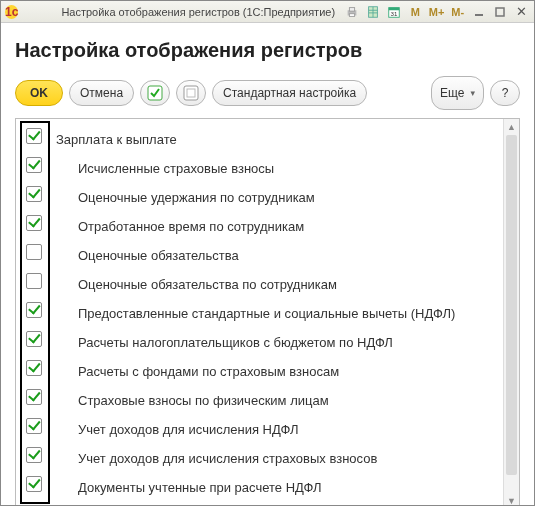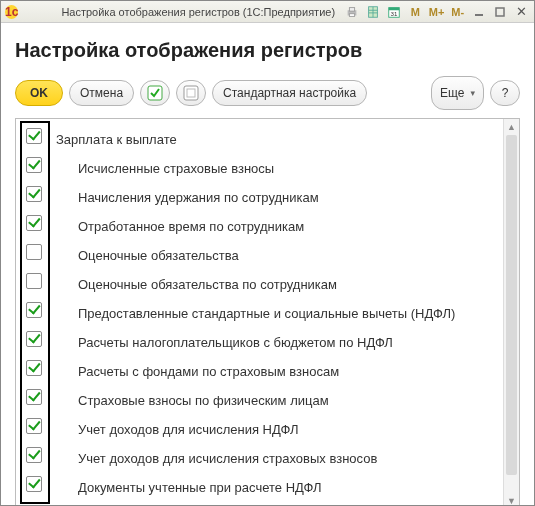--- a/index.html
+++ b/index.html
@@ -227,21 +227,21 @@
         <div class="row">
           <span class="chk checked"></span>
           <span class="label">Зарплата к выплате</span>
         </div>
         <div class="row">
           <span class="chk checked"></span>
           <span class="label">Исчисленные страховые взносы</span>
         </div>
         <div class="row">
           <span class="chk checked"></span>
-          <span class="label">Начисления удержания по сотрудникам</span>
+          <span class="label">Оценочные удержания по сотрудникам</span>
         </div>
         <div class="row">
           <span class="chk checked"></span>
           <span class="label">Отработанное время по сотрудникам</span>
         </div>
         <div class="row">
           <span class="chk"></span>
           <span class="label">Оценочные обязательства</span>
         </div>
         <div class="row">

